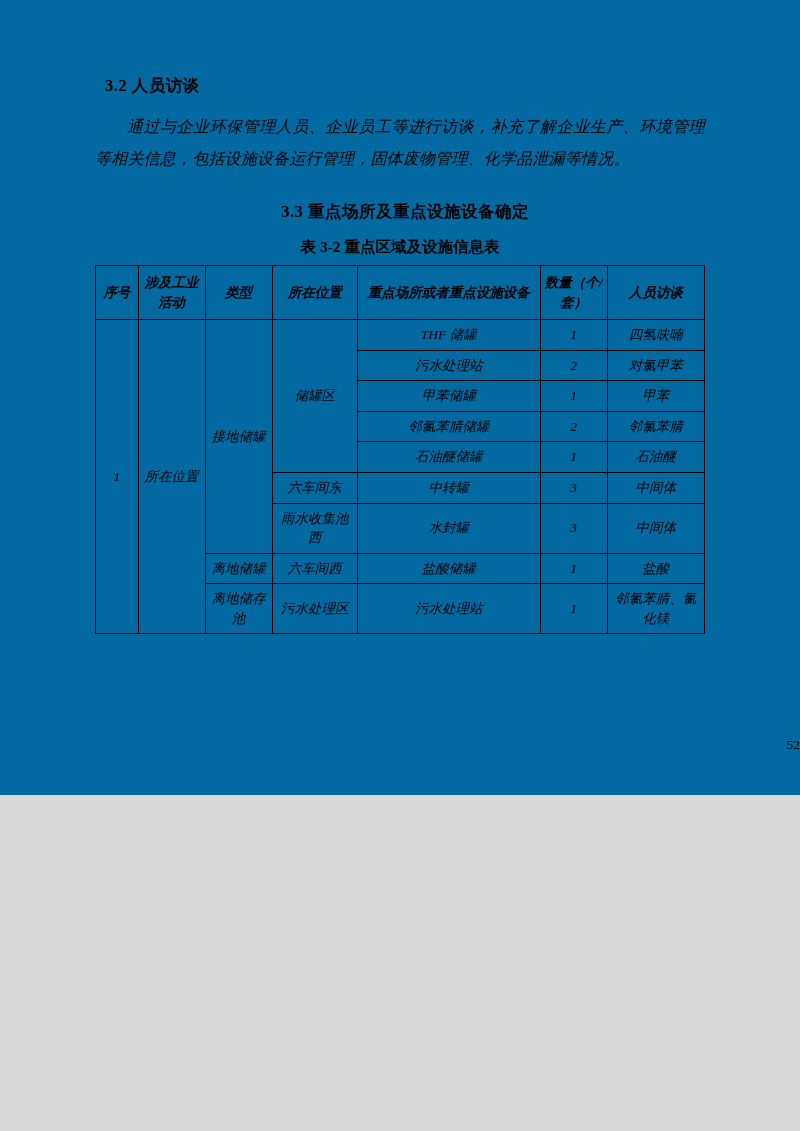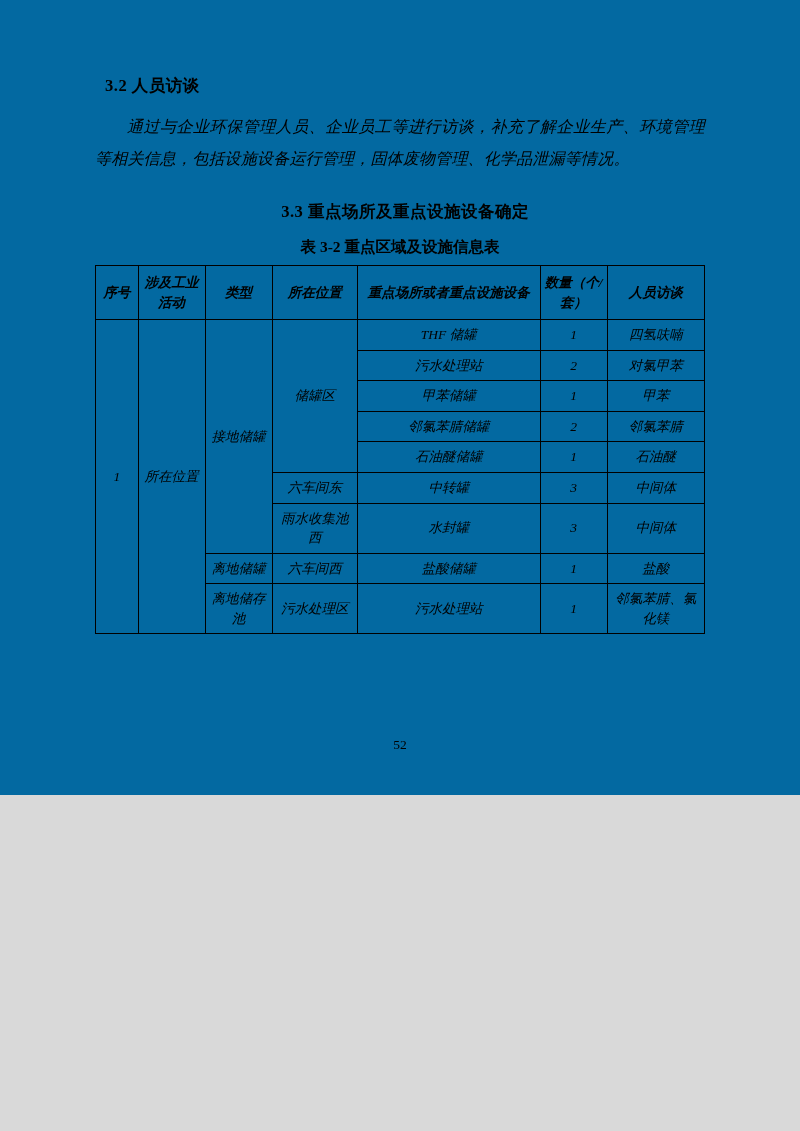--- a/index.html
+++ b/index.html
@@ -75,21 +75,21 @@
   .col-type { width: 11%; }
   .col-loc { width: 14%; }
   .col-fac { width: 30%; }
   .col-qty { width: 11%; }
   .col-sub { width: 16%; }
   .page-number {
     position: absolute;
     bottom: 42px;
     left: 0;
     width: 100%;
-    text-align: center;
+    text-align: right;
     font-size: 13.5px;
   }
   .two-line {
     white-space: pre-line;
   }
 </style>
 </head>
 <body>
 
 <div class="page">

